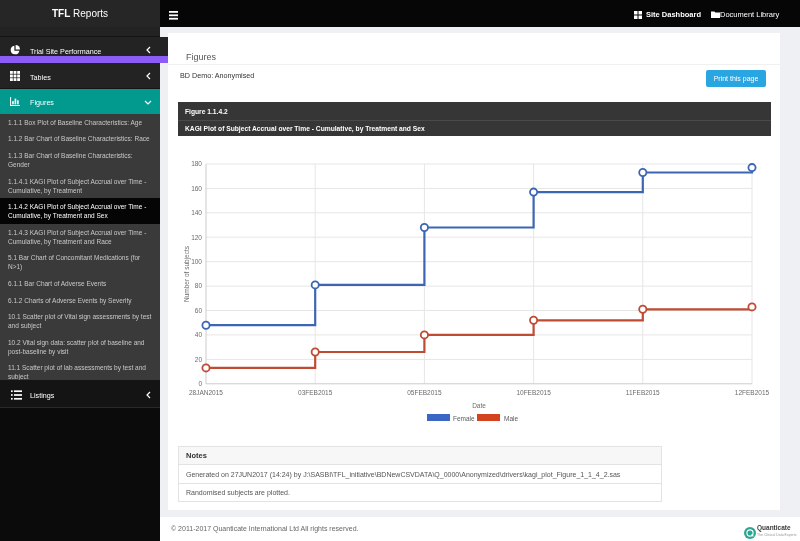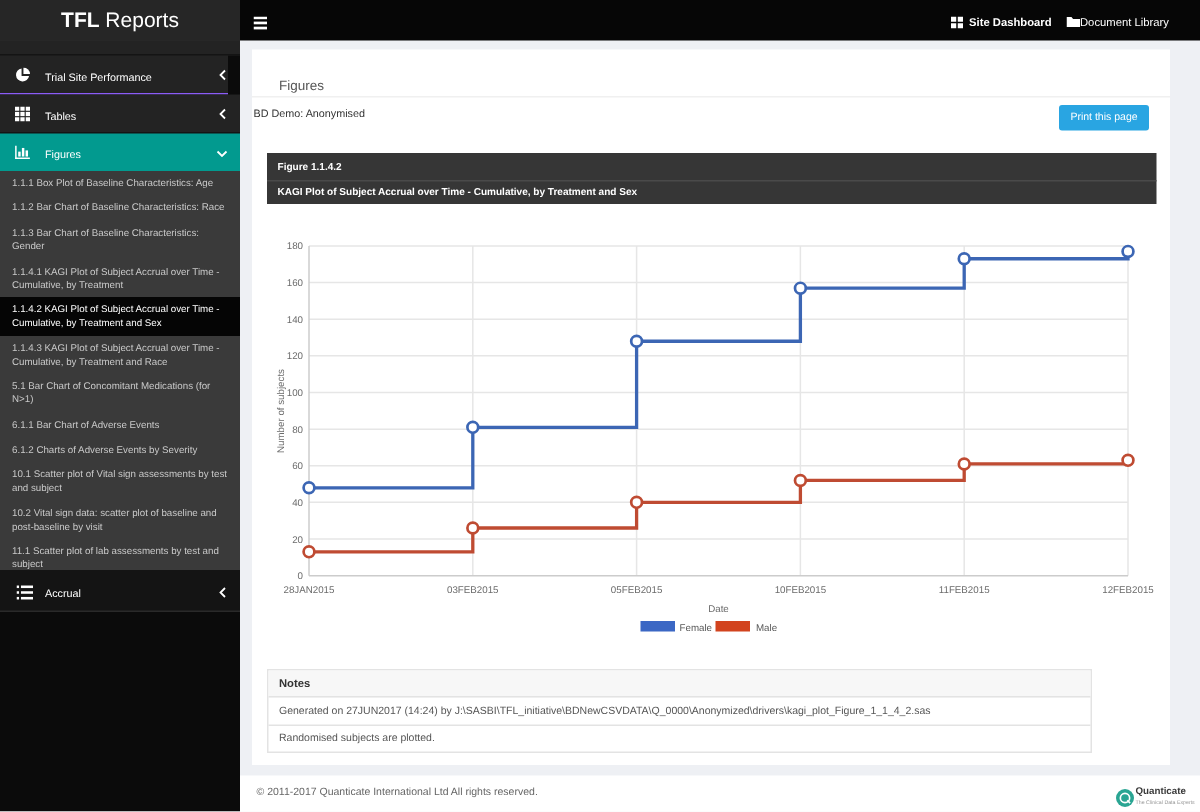--- a/index.html
+++ b/index.html
@@ -5,42 +5,42 @@
   * { margin:0; padding:0; box-sizing:border-box; }
   html,body { width:800px; height:541px; overflow:hidden; font-family:"Liberation Sans",sans-serif; }
   #page { position:relative; width:800px; height:541px; background:#eef0f4; }
   .abs { position:absolute; }
 </style>
 </head>
 <body>
 <div id="page">
 
   <div class="abs" style="left:0;top:0;width:800px;height:27px;background:#060606;"></div>
-  <div class="abs" style="left:0;top:0;width:160px;height:27px;background:#262626;color:#fff;font-size:14px;line-height:27px;text-align:center;"><b>TFL</b>&nbsp;Reports</div>
+  <div class="abs" style="left:0;top:0;width:160px;height:27px;background:#262626;color:#fff;font-size:10px;line-height:27px;text-align:center;"><b>TFL</b>&nbsp;Reports</div>
   <svg class="abs" style="left:169px;top:11px;display:block;" width="10" height="9">
     <rect x="0" y="0" width="9" height="1.8" fill="#fff"></rect>
     <rect x="0" y="3.4" width="9" height="1.8" fill="#fff"></rect>
     <rect x="0" y="6.8" width="9" height="1.8" fill="#fff"></rect>
   </svg>
   <svg class="abs" style="left:634px;top:11px;display:block;" width="8" height="8">
       <rect x="0" y="0" width="3.5" height="3.5" fill="#fff"></rect>
       <rect x="4.5" y="0" width="3.5" height="3.5" fill="#fff"></rect>
       <rect x="0" y="4.5" width="3.5" height="3.5" fill="#fff"></rect>
       <rect x="4.5" y="4.5" width="3.5" height="3.5" fill="#fff"></rect>
     </svg>
   <div class="abs" style="left:646px;top:9px;color:#fff;font-size:7.5px;font-weight:700;line-height:12px;">Site Dashboard</div>
   <svg class="abs" style="left:711px;top:11px;display:block;" width="9" height="7">
       <path d="M0 0.4 L3.3 0.4 L4.4 1.6 L9 1.6 L9 7 L0 7 Z" fill="#fff"></path>
     </svg>
   <div class="abs" style="left:720px;top:9px;color:#fff;font-size:7.5px;font-weight:400;line-height:12px;">Document Library</div>
 
   <div class="abs" style="left:0;top:27px;width:160px;height:514px;background:#0b0b0b;"></div>
   <div class="abs" style="left:0;top:27px;width:160px;height:10px;background:#232323;border-bottom:1px solid #141414;"></div>
 
-  <div class="abs" style="left:0;top:37px;width:152px;height:26px;background:#232323;border-bottom:1px solid #8b5cf6;color:#fff;font-size:7.2px;font-weight:400;">
+  <div class="abs" style="left:0;top:37px;width:168px;height:26px;background:#232323;border-bottom:7px solid #8b5cf6;color:#fff;font-size:7.2px;font-weight:400;">
     <svg class="abs" style="left:10px;top:8px;" width="10" height="10" viewBox="0 0 16 16">
         <path d="M7 1 A7 7 0 1 0 15 9 L7 9 Z" fill="#fff"></path>
         <path d="M9 0 A7 7 0 0 1 16 7 L9 7 Z" fill="#fff"></path>
       </svg>
     <span class="abs" style="left:30px;top:9.5px;">Trial Site Performance</span>
     <svg class="abs" style="left:146px;top:9px;" width="5" height="8">
         <path d="M4 1 L1 4 L4 7" stroke="#fff" stroke-width="1.2" fill="none"></path>
       </svg>
   </div>
   <div class="abs" style="left:0;top:63px;width:160px;height:26px;background:#232323;border-bottom:1px solid #141414;color:#fff;font-size:7.2px;font-weight:400;">
@@ -96,30 +96,30 @@
     <svg class="abs" style="left:11px;top:9.5px;" width="11" height="10" viewBox="0 0 13 11">
         <g fill="#fff">
           <rect x="0" y="0" width="2" height="2"></rect>
           <rect x="3.5" y="0" width="9.5" height="2"></rect>
           <rect x="0" y="4.5" width="2" height="2"></rect>
           <rect x="3.5" y="4.5" width="9.5" height="2"></rect>
           <rect x="0" y="9" width="2" height="2"></rect>
           <rect x="3.5" y="9" width="9.5" height="2"></rect>
         </g>
       </svg>
-    <span class="abs" style="left:30px;top:10.5px;">Accrual</span>
+    <span class="abs" style="left:30px;top:10.5px;">Listings</span>
     <svg class="abs" style="left:146px;top:10.5px;" width="5" height="8">
         <path d="M4 1 L1 4 L4 7" stroke="#fff" stroke-width="1.2" fill="none"></path>
       </svg>
   </div>
 
   <div class="abs" style="left:168px;top:33px;width:612px;height:477px;background:#fff;"></div>
   <div class="abs" style="left:186px;top:52px;color:#565656;font-size:9px;line-height:10px;">Figures</div>
   <div class="abs" style="left:168px;top:64px;width:612px;border-top:1px solid #f0f0f0;"></div>
-  <div class="abs" style="left:169px;top:71px;color:#333;font-size:7.2px;line-height:9px;">BD Demo: Anonymised</div>
+  <div class="abs" style="left:180px;top:71px;color:#333;font-size:7.2px;line-height:9px;">BD Demo: Anonymised</div>
   <div class="abs" style="left:706px;top:70px;width:60px;height:17px;background:#29a5e2;border-radius:2px;color:#fff;font-size:7px;line-height:17px;text-align:center;">Print this page</div>
 
   <div class="abs" style="left:178px;top:102px;width:593px;height:34px;background:#363636;color:#fff;font-size:6.7px;font-weight:700;">
     <div style="padding:5.5px 0 0 7px;">Figure 1.1.4.2</div>
     <div style="border-top:1px solid #4a4a4a;margin-top:5px;padding:4px 0 0 7px;">KAGI Plot of Subject Accrual over Time - Cumulative, by Treatment and Sex</div>
   </div>
 
   <svg class="abs" style="left:178px;top:140px;" width="593" height="290" viewBox="0 0 593 290">
     <g stroke="#e6e6e6" stroke-width="1">
       <line x1="28" y1="24" x2="574" y2="24"></line>
@@ -180,21 +180,21 @@
       <text x="574" y="255">12FEB2015</text>
     </g>
     <text x="11" y="134" font-size="6.5" fill="#6b6b6b" text-anchor="middle" transform="rotate(-90 11 134)">Number of subjects</text>
     <text x="301" y="268" font-size="6.5" fill="#6b6b6b" text-anchor="middle">Date</text>
     <rect x="249" y="274" width="23" height="7" fill="#3b67c4"></rect>
     <text x="275" y="280.5" font-size="6.5" fill="#595959">Female</text>
     <rect x="299" y="274" width="23" height="7" fill="#d2431e"></rect>
     <text x="326" y="280.5" font-size="6.5" fill="#595959">Male</text>
   </svg>
 
-  <div class="abs" style="left:178px;top:446px;width:550px;border:1px solid #e3e3e3;font-size:7px;color:#555;">
+  <div class="abs" style="left:178px;top:446px;width:484px;border:1px solid #e3e3e3;font-size:7px;color:#555;">
     <div style="background:#f7f7f7;border-bottom:1px solid #e3e3e3;padding:4px 7px;color:#333;font-size:7.5px;font-weight:600;">Notes</div>
     <div style="border-bottom:1px solid #e3e3e3;padding:5.5px 7px;">Generated on 27JUN2017 (14:24) by J:\SASBI\TFL_initiative\BDNewCSVDATA\Q_0000\Anonymized\drivers\kagi_plot_Figure_1_1_4_2.sas</div>
     <div style="padding:5px 7px;">Randomised subjects are plotted.</div>
   </div>
 
   <div class="abs" style="left:160px;top:517px;width:640px;height:24px;background:#fff;"></div>
   <div class="abs" style="left:171px;top:522.5px;font-size:7px;color:#666;line-height:11px;">© 2011-2017 Quanticate International Ltd All rights reserved.</div>
   <div class="abs" style="left:744px;top:525px;">
     <svg width="12" height="12" viewBox="0 0 12 12">
         <circle cx="6" cy="6" r="6" fill="#2aa593"></circle>

